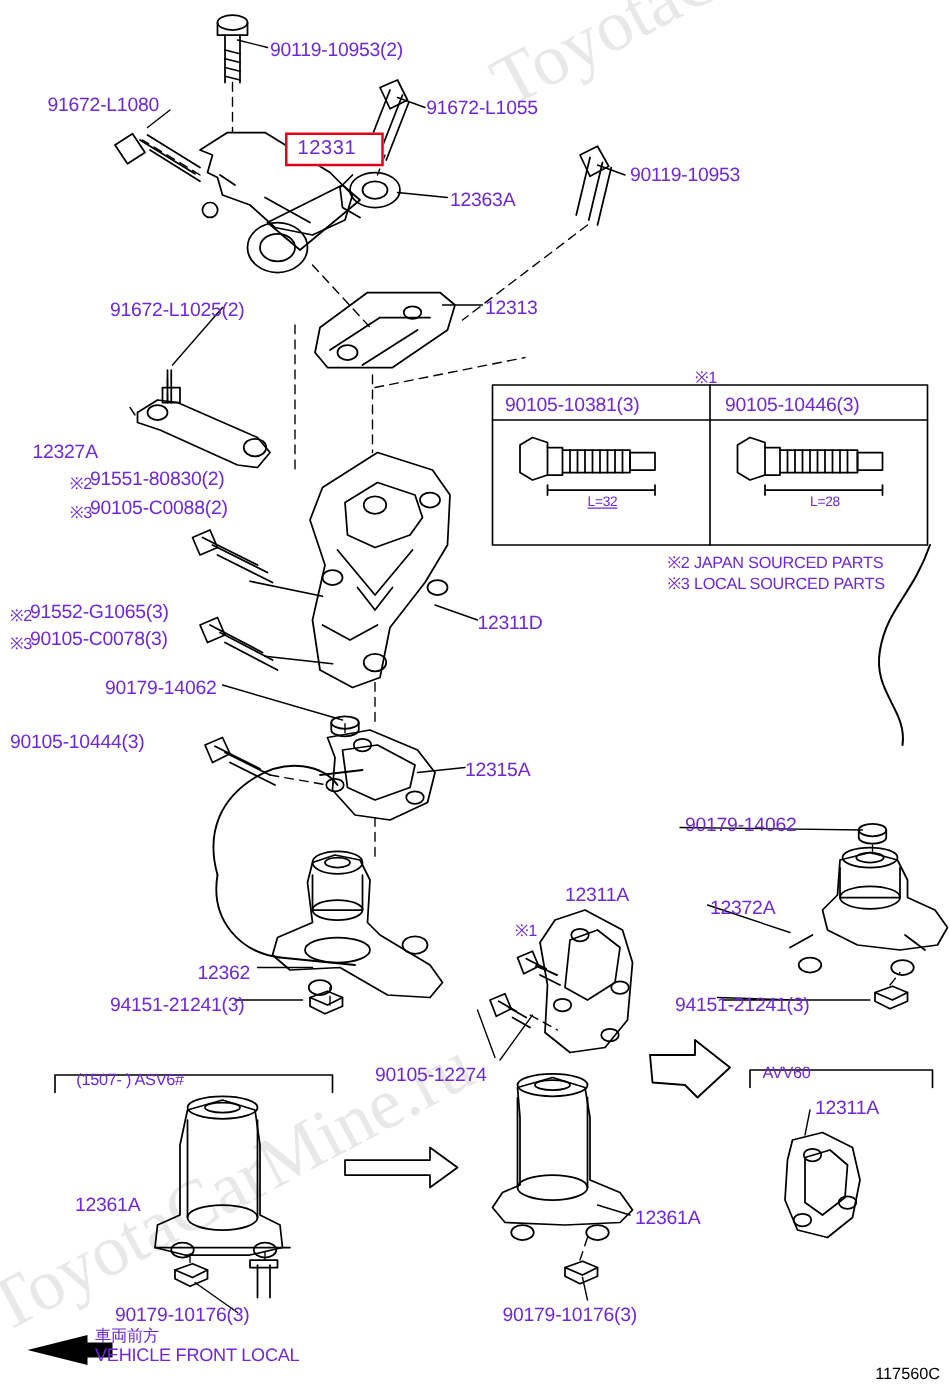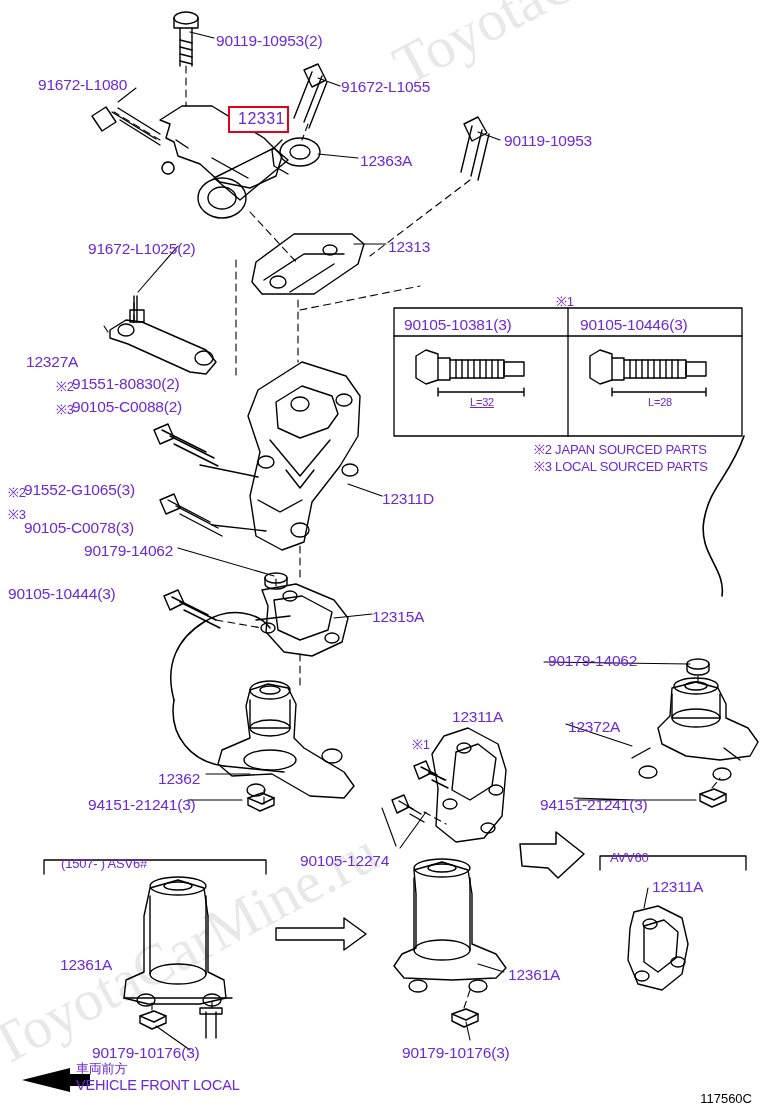--- a/index.html
+++ b/index.html
@@ -36,21 +36,21 @@
     font-size: 13px;
   }
   .lbl.tiny {
     font-size: 11px;
   }
   .lbl.jp {
     font-size: 13px;
   }
   .boxed {
     border: 2px solid #e2001a;
-    padding: 2px 2px 3px 8px;
+    padding: 2px 20px 3px 8px;
     background: #ffffff;
     font-size: 16px;
     letter-spacing: 0.5px;
   }
   .wm {
     position: absolute;
     color: rgba(140,140,140,0.20);
     font-family: "Liberation Serif", serif;
     white-space: nowrap;
     pointer-events: none;
@@ -387,21 +387,21 @@
       <div class="lbl" style="left: 341px; top: 78px;">91672-L1055</div>
       <div class="lbl boxed" style="left: 228px; top: 106px;">12331</div>
       <div class="lbl" style="left: 504px; top: 132px;">90119-10953</div>
       <div class="lbl" style="left: 360px; top: 152px;">12363A</div>
       <div class="lbl" style="left: 388px; top: 238px;">12313</div>
       <div class="lbl" style="left: 88px; top: 240px;">91672-L1025(2)</div>
       <div class="lbl" style="left: 26px; top: 318px; margin-top: 35px;">12327A</div>
       <div class="lbl" style="left: 72px; top: 375px;">91551-80830(2)</div>
       <div class="lbl" style="left: 72px; top: 398px;">90105-C0088(2)</div>
       <div class="lbl" style="left: 24px; top: 481px;">91552-G1065(3)</div>
-      <div class="lbl" style="left: 24px; top: 503px; margin-top: 16px;">90105-C0078(3)</div>
+      <div class="lbl" style="left: 24px; top: 503px;">90105-C0078(3)</div>
       <div class="lbl" style="left: 382px; top: 490px;">12311D</div>
       <div class="lbl" style="left: 84px; top: 542px;">90179-14062</div>
       <div class="lbl" style="left: 8px; top: 585px;">90105-10444(3)</div>
       <div class="lbl" style="left: 372px; top: 608px;">12315A</div>
       <div class="lbl" style="left: 548px; top: 652px;">90179-14062</div>
       <div class="lbl" style="left: 452px; top: 708px;">12311A</div>
       <div class="lbl" style="left: 568px; top: 718px;">12372A</div>
       <div class="lbl" style="left: 158px; top: 770px;">12362</div>
       <div class="lbl" style="left: 88px; top: 796px;">94151-21241(3)</div>
       <div class="lbl" style="left: 540px; top: 796px;">94151-21241(3)</div>

